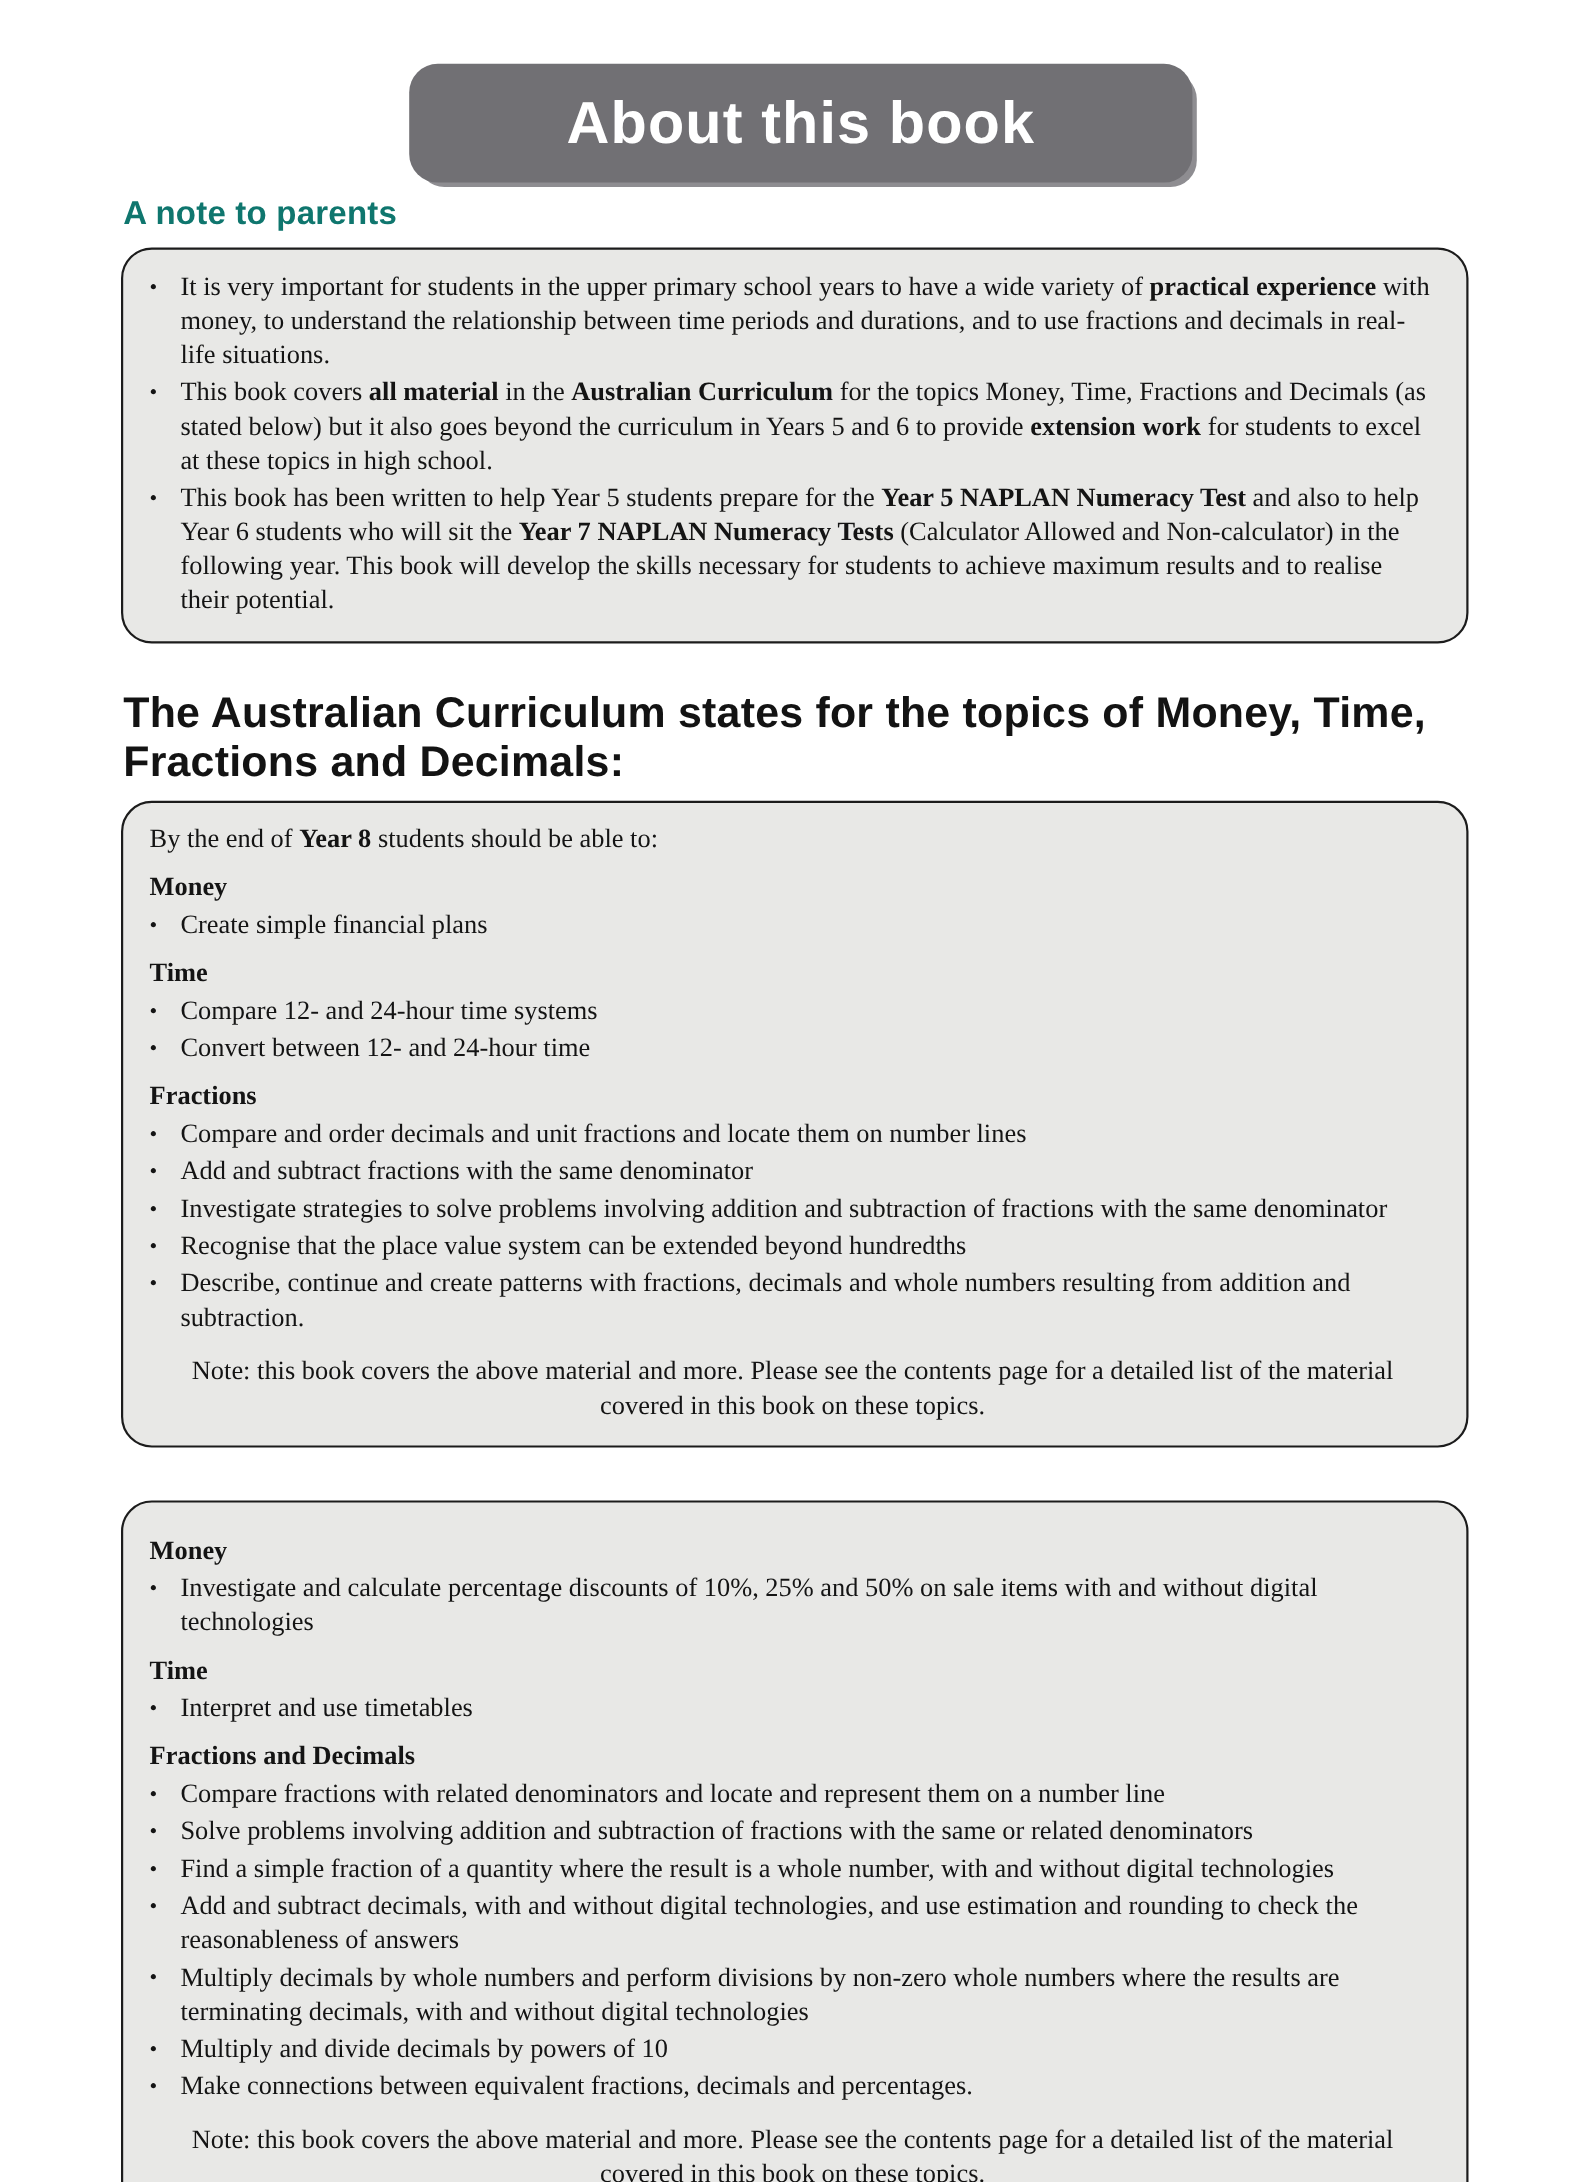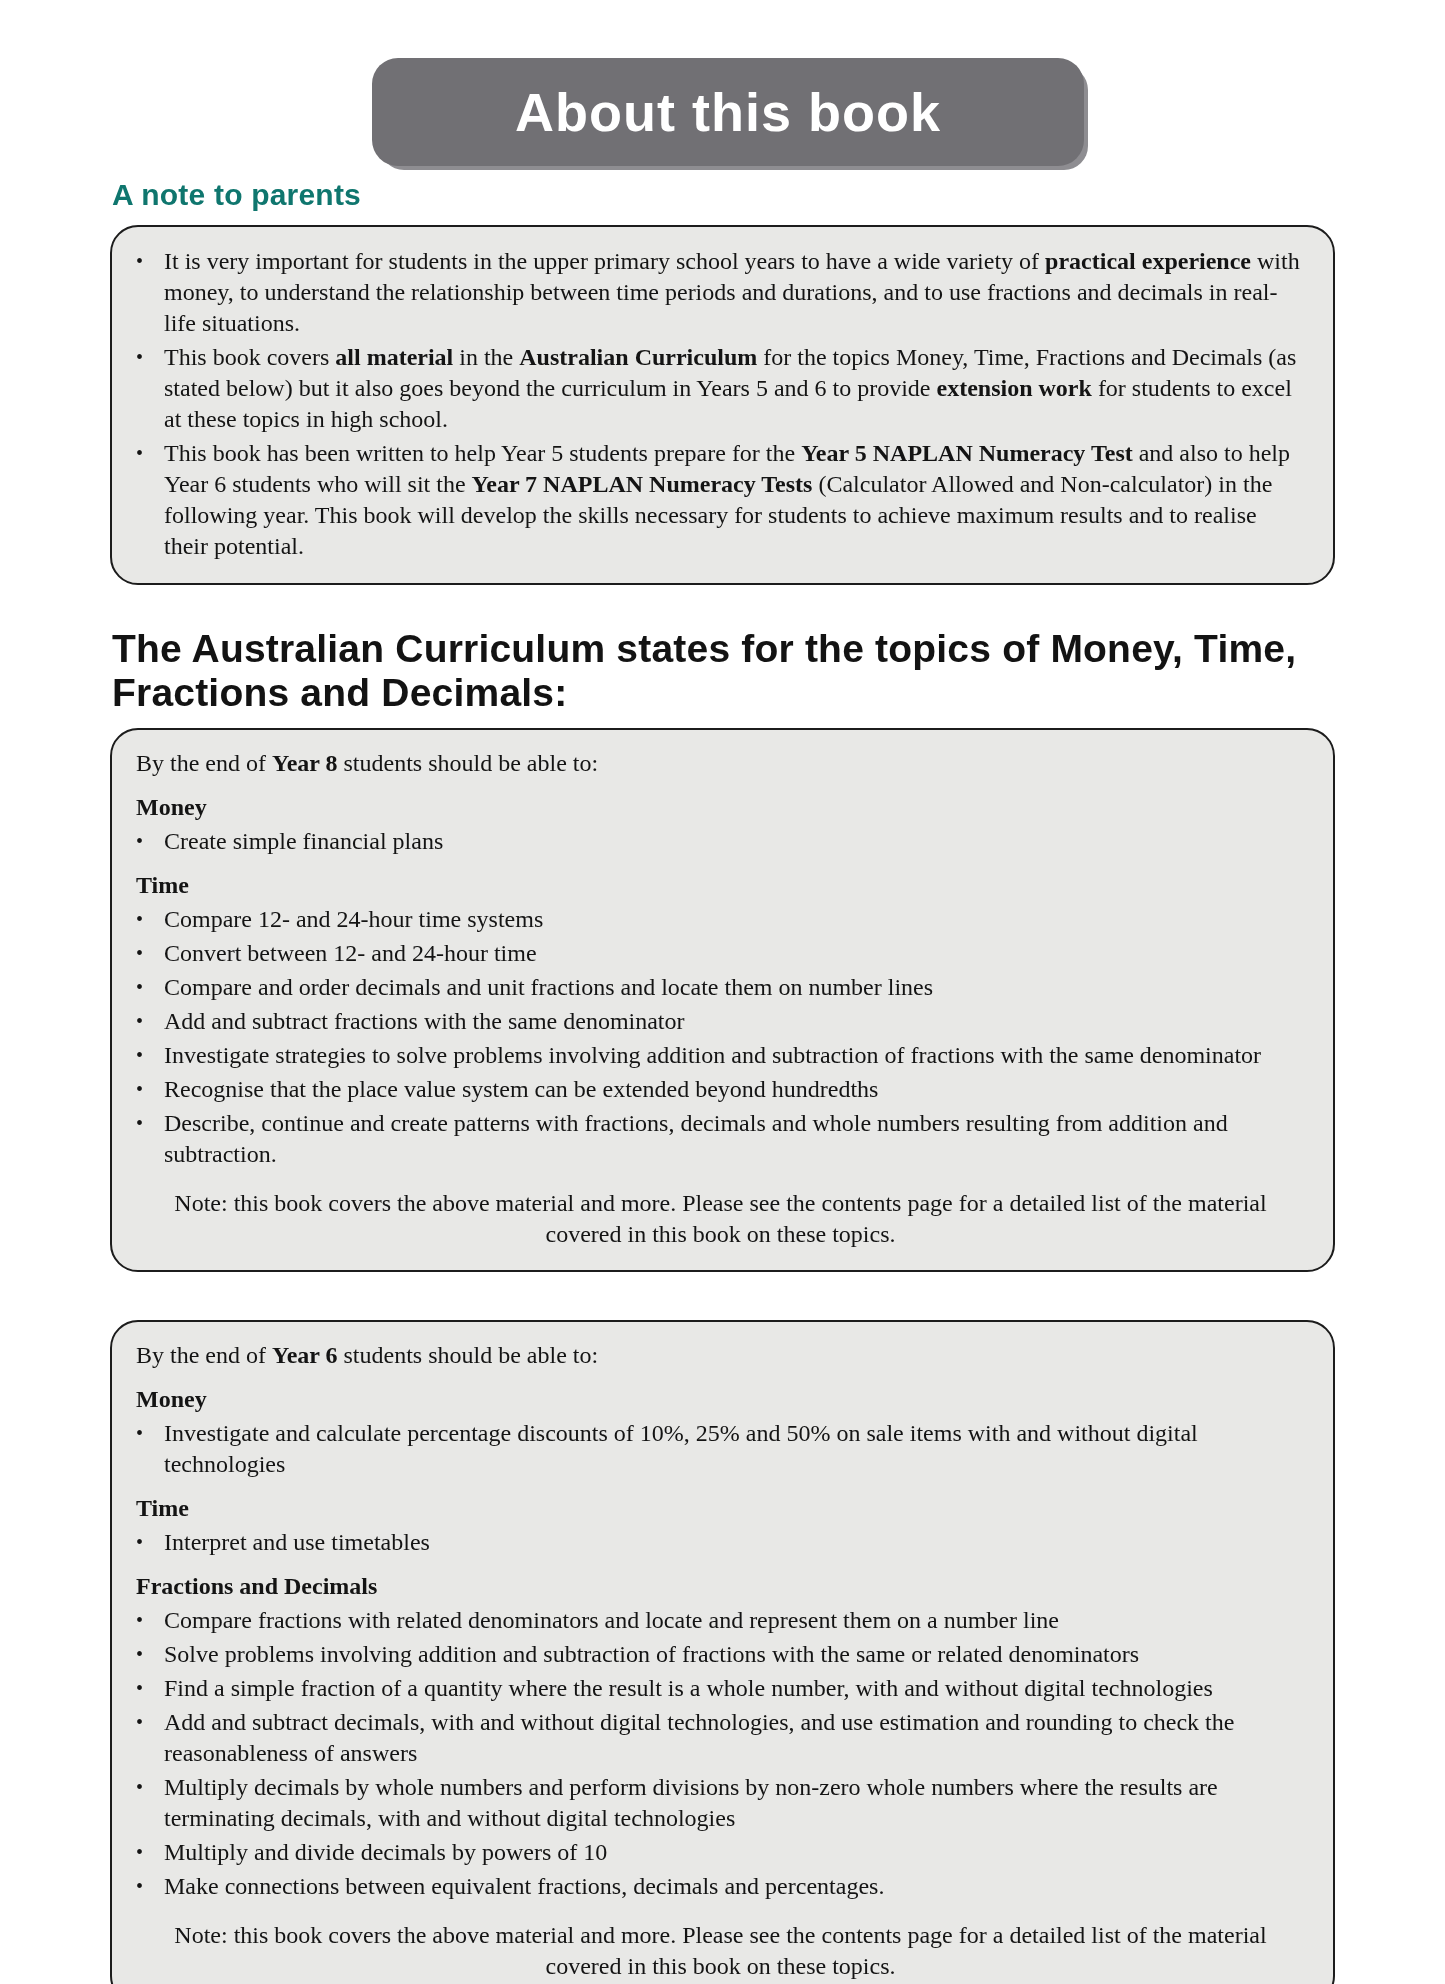--- a/index.html
+++ b/index.html
@@ -88,20 +88,21 @@
         </div>
         <div class="sec-head">Time</div>
         <div class="bullet-row">
           <span class="dot">•</span>
           <div class="btext"><span>Compare 12- and 24-hour time systems</span></div>
         </div>
         <div class="bullet-row">
           <span class="dot">•</span>
           <div class="btext"><span>Convert between 12- and 24-hour time</span></div>
         </div>
+        <div class="sec-head">Fractions</div>
         <div class="bullet-row">
           <span class="dot">•</span>
           <div class="btext"><span>Compare and order decimals and unit fractions and locate them on number lines</span></div>
         </div>
         <div class="bullet-row">
           <span class="dot">•</span>
           <div class="btext"><span>Add and subtract fractions with the same denominator</span></div>
         </div>
         <div class="bullet-row">
           <span class="dot">•</span>
@@ -113,21 +114,20 @@
         </div>
         <div class="bullet-row">
           <span class="dot">•</span>
           <div class="btext"><span>Describe, continue and create patterns with fractions, decimals and whole numbers resulting from addition and subtraction.</span></div>
         </div>
       </div>
     <div class="note"><span>Note: this book covers the above material and more. Please see the contents page for a detailed list of the material covered in this book on these topics.</span></div>
   </div>
 
   <div class="box gap-large">
-    <div class="intro"><span>By the end of </span><span class="b">Year 6</span><span> students should be able to:</span></div>
     <div>
         <div class="sec-head">Money</div>
         <div class="bullet-row">
           <span class="dot">•</span>
           <div class="btext"><span>Investigate and calculate percentage discounts of 10%, 25% and 50% on sale items with and without digital technologies</span></div>
         </div>
         <div class="sec-head">Time</div>
         <div class="bullet-row">
           <span class="dot">•</span>
           <div class="btext"><span>Interpret and use timetables</span></div>

